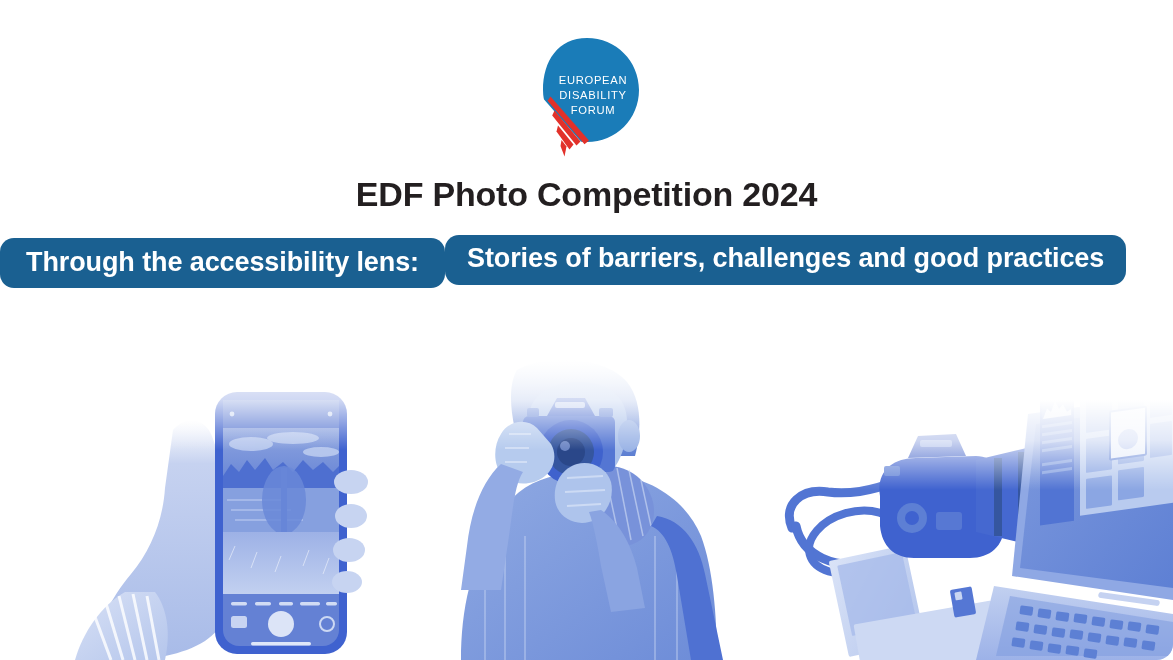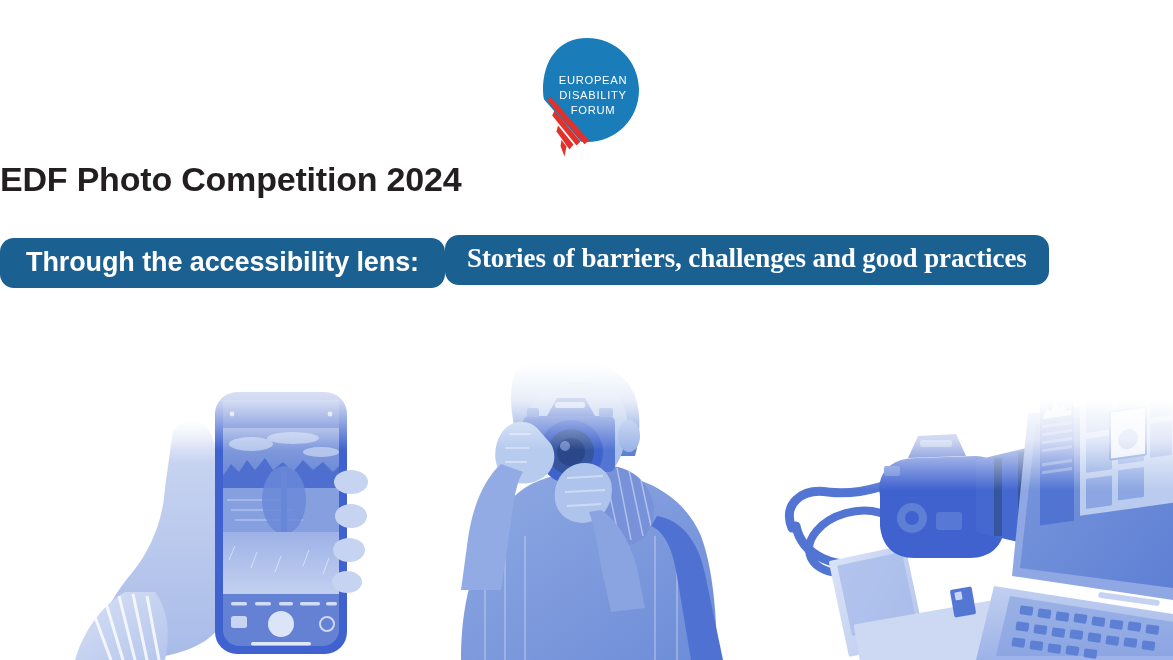--- a/index.html
+++ b/index.html
@@ -15,20 +15,21 @@
     background:#ffffff;
     font-family:"Liberation Sans", sans-serif;
     position:relative;
   }
 
   .poster {
     position:absolute;
     inset:0;
     background:#ffffff;
     overflow:hidden;
+    border-radius:16px;
   }
 
   
   .logo-wrap {
     position:absolute;
     left:0; right:0;
     top:36px;
     display:flex;
     justify-content:center;
   }
@@ -36,22 +37,22 @@
     position:relative;
     width:112px;
     height:122px;
   }
   .logo svg { display:block; width:112px; height:122px; }
 
   
   .title {
     position:absolute;
     left:0; right:0;
-    top:160px;
-    text-align:left;
+    top:175px;
+    text-align:center;
     font-size:34px;
     font-weight:bold;
     letter-spacing:-0.2px;
     color:#231f20;
     line-height:1.15;
   }
 
   
   .banner {
     position:absolute;
@@ -77,21 +78,20 @@
     padding:11px 26px 12px 26px;
     position:relative;
     z-index:2;
   }
   .banner-line-2 {
     border-radius:14px;
     padding:10px 22px 13px 22px;
     margin-top:-6px;
     position:relative;
     z-index:1;
-    font-family:Liberation Serif, serif;
   }
 
   
   .photos {
     position:absolute;
     left:0;
     top:340px;
     width:1173px;
     height:320px;
   }

